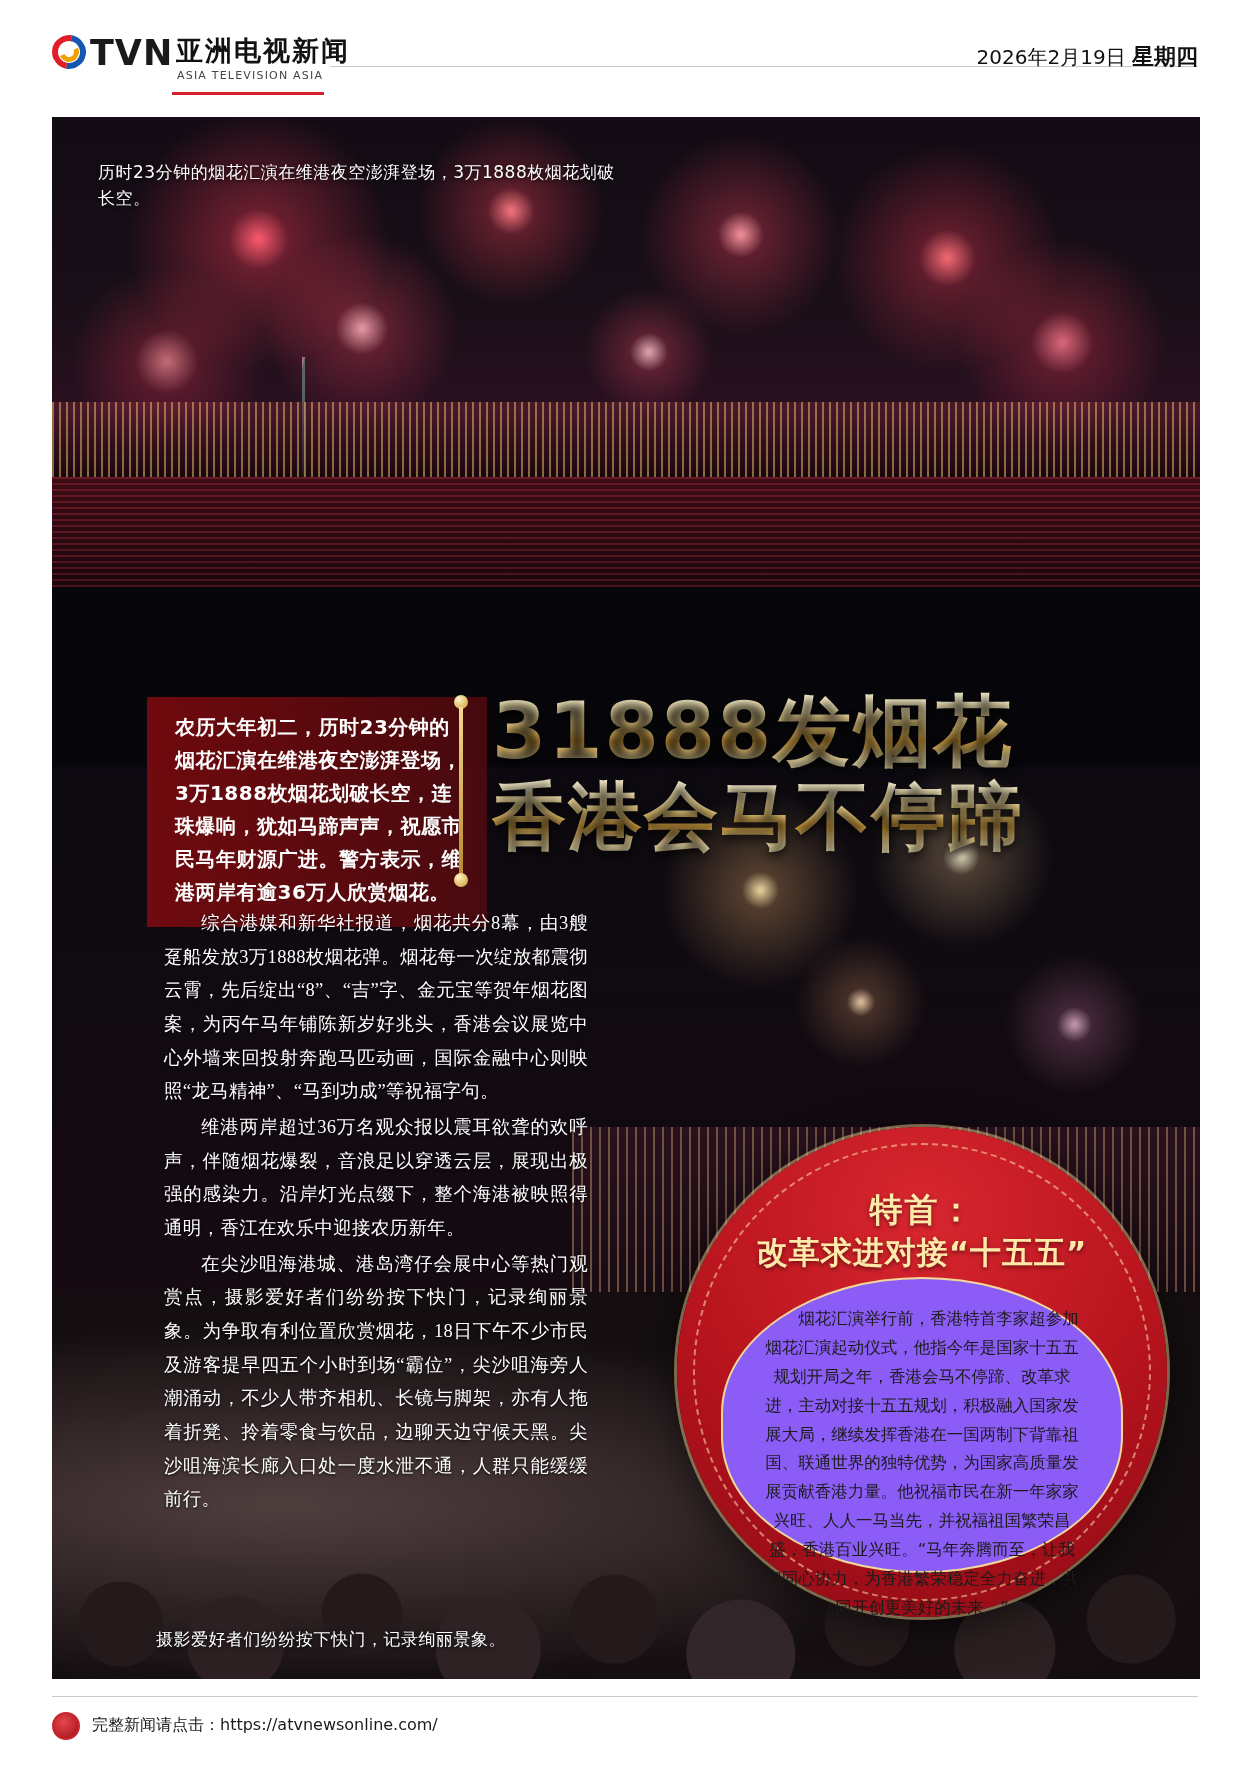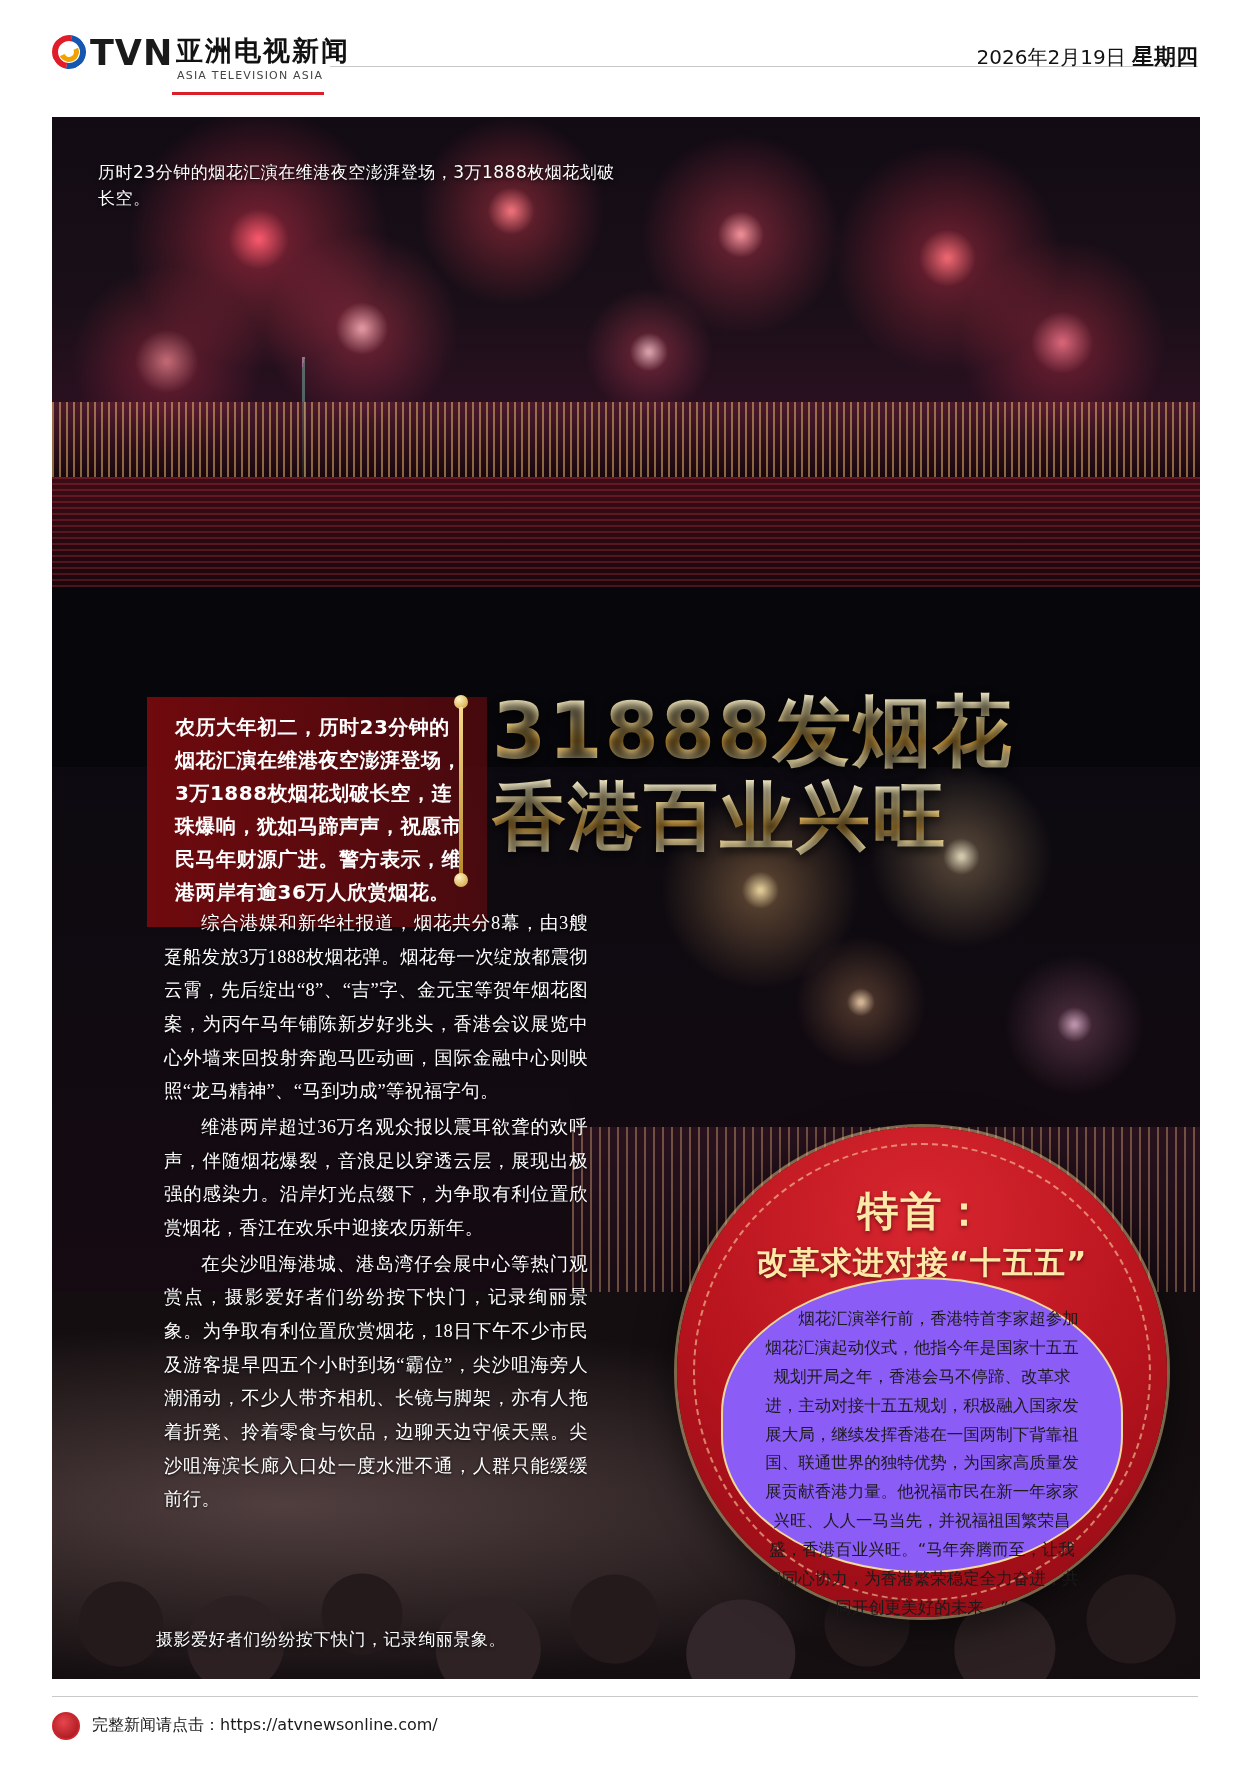--- a/index.html
+++ b/index.html
@@ -208,21 +208,21 @@
   }
   .circle-ring {
     position:absolute; left:16px; top:16px; right:16px; bottom:16px;
     border-radius:50%; border:2px dashed rgba(255,225,170,.55);
   }
   .circle-title {
     position:absolute; left:50px; top:62px; width:390px; text-align:center;
     color:#ffe9a8; font-weight:bold; line-height:1.25;
     text-shadow:0 2px 4px rgba(0,0,0,.5);
   }
-  .circle-title .t1 { font-size:41px; letter-spacing:2px;font-family:Liberation Mono, monospace; }
+  .circle-title .t1 { font-size:33px; letter-spacing:2px; }
   .circle-title .t2 { font-size:31px; letter-spacing:1px; margin-top:3px; }
   .circle-inner {
     position:absolute; left:44px; top:150px; width:402px; height:296px;
     border-radius:50% / 46%;
     background:#8b5cf6;
     border:2px solid #f3d89a;
     padding:26px 40px;
     color:#1b1b1b; font-size:16.5px; line-height:1.75; text-align:justify;
   }
   .circle-inner p { margin:0; text-indent:2em; text-align:center; }
@@ -286,26 +286,26 @@
   <div class="lede-box">农历大年初二，历时23分钟的烟花汇演在维港夜空澎湃登场，3万1888枚烟花划破长空，连珠爆响，犹如马蹄声声，祝愿市民马年财源广进。警方表示，维港两岸有逾36万人欣赏烟花。</div>
 
   <div class="divider-rod">
     <span class="knob top"></span>
     <span class="rod"></span>
     <span class="knob bottom"></span>
   </div>
 
   <div class="headline">
     <div class="l1">31888发烟花</div>
-    <div class="l2">香港百业兴旺</div>
+    <div class="l2">香港会马不停蹄</div>
   </div>
 
   <div class="body-col">
     <p>综合港媒和新华社报道，烟花共分8幕，由3艘趸船发放3万1888枚烟花弹。烟花每一次绽放都震彻云霄，先后绽出“8”、“吉”字、金元宝等贺年烟花图案，为丙午马年铺陈新岁好兆头，香港会议展览中心外墙来回投射奔跑马匹动画，国际金融中心则映照“龙马精神”、“马到功成”等祝福字句。</p>
-    <p>维港两岸超过36万名观众报以震耳欲聋的欢呼声，伴随烟花爆裂，音浪足以穿透云层，展现出极强的感染力。沿岸灯光点缀下，为争取有利位置欣赏烟花，香江在欢乐中迎接农历新年。</p>
+    <p>维港两岸超过36万名观众报以震耳欲聋的欢呼声，伴随烟花爆裂，音浪足以穿透云层，展现出极强的感染力。沿岸灯光点缀下，整个海港被映照得通明，香江在欢乐中迎接农历新年。</p>
     <p>在尖沙咀海港城、港岛湾仔会展中心等热门观赏点，摄影爱好者们纷纷按下快门，记录绚丽景象。为争取有利位置欣赏烟花，18日下午不少市民及游客提早四五个小时到场“霸位”，尖沙咀海旁人潮涌动，不少人带齐相机、长镜与脚架，亦有人拖着折凳、拎着零食与饮品，边聊天边守候天黑。尖沙咀海滨长廊入口处一度水泄不通，人群只能缓缓前行。</p>
   </div>
 
   <div class="photo-caption">摄影爱好者们纷纷按下快门，记录绚丽景象。</div>
 
   <div class="circle-wrap">
     <div class="circle-bg"></div>
     <div class="circle-ring"></div>
     <div class="circle-title">
       <div class="t1">特首：</div>

